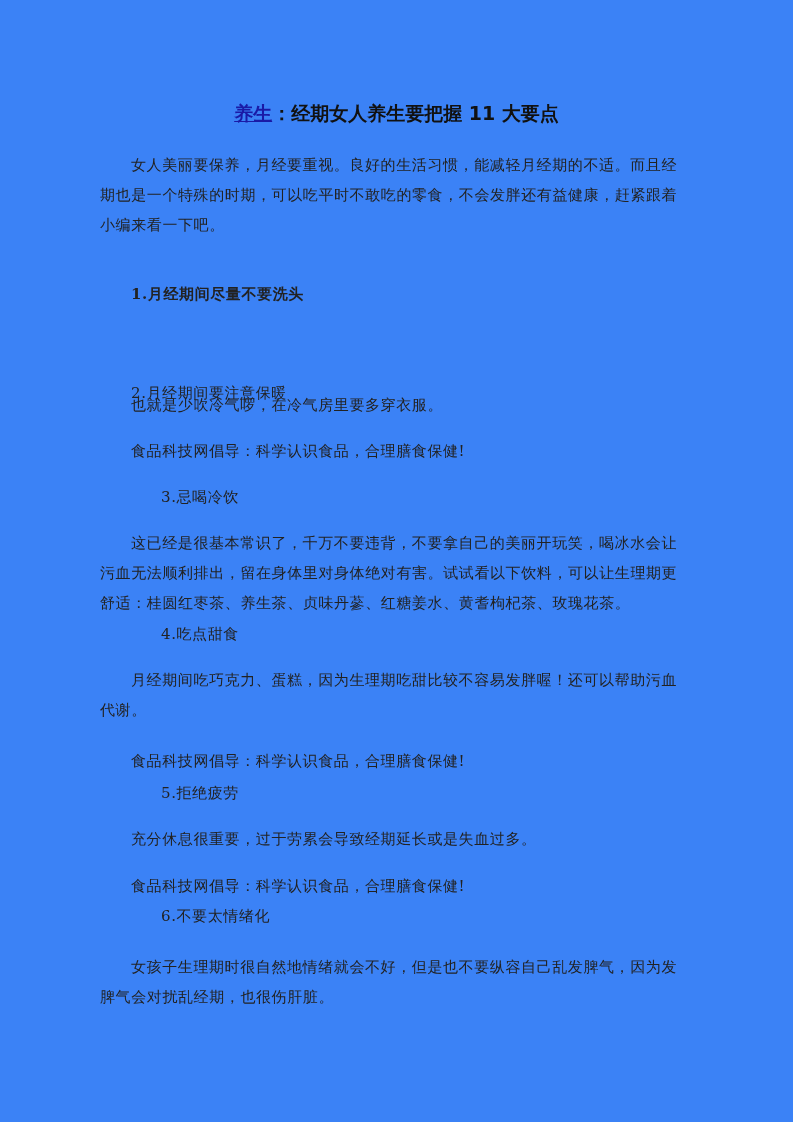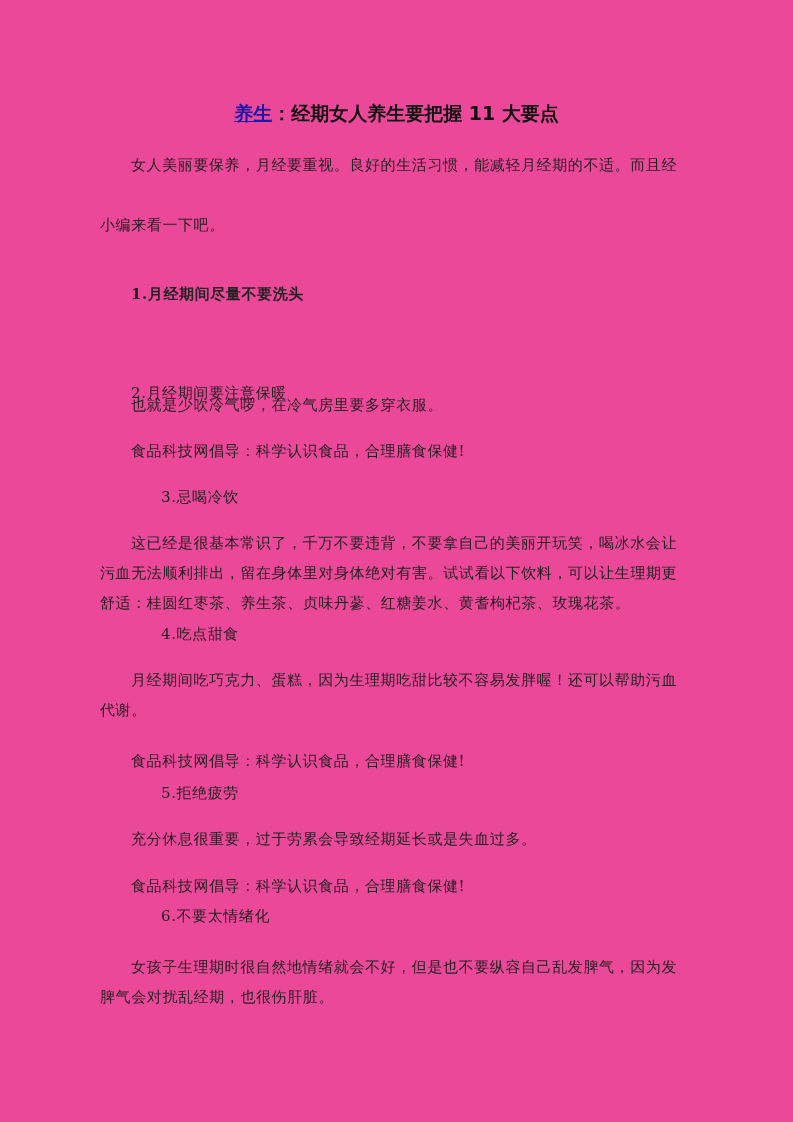--- a/index.html
+++ b/index.html
@@ -1,17 +1,17 @@
 <!DOCTYPE html>
 <html><head>
 <meta charset="utf-8">
 <style>
   html, body { margin: 0; padding: 0; background: #ffffff; }
   body { width: 793px; height: 1122px; position: relative; overflow: hidden; }
-  .page { position: absolute; left: 0; top: 0; width: 793px; height: 1122px; background: #ec4899; }
+  .page { position: absolute; left: 0; top: 0; width: 793px; height: 1122px; background: #3b82f6; }
   .title {
     position: absolute; top: 99px; left: 0; width: 793px; text-align: center;
     font-family: "DejaVu Sans", "Liberation Sans", sans-serif;
     font-weight: bold; font-size: 19px; color: #111; line-height: 28px;
   }
   .title a { color: #1a1aa6; text-decoration: underline; }
   .ln {
     position: absolute; white-space: nowrap;
     font-family: "DejaVu Serif", "Liberation Serif", serif;
     font-size: 15px; color: #222; line-height: 20px;
@@ -24,20 +24,21 @@
 </head>
 <body>
 
 <div class="page">
 
   <div class="title">
     <a href="#">养生</a><span>：经期女人养生要把握 11 大要点</span>
   </div>
 
   <div class="ln ind" style="top:155px;">女人美丽要保养，月经要重视。良好的生活习惯，能减轻月经期的不适。而且经</div>
+  <div class="ln full" style="top:185px;">期也是一个特殊的时期，可以吃平时不敢吃的零食，不会发胖还有益健康，赶紧跟着</div>
   <div class="ln full" style="top:215px;">小编来看一下吧。</div>
 
   <div class="ln ind" style="top:284px;font-weight:bold;">1.月经期间尽量不要洗头</div>
 
   <div class="ln ind" style="top:343px;margin-top:40px;">2.月经期间要注意保暖</div>
   <div class="ln ind" style="top:395px;">也就是少吹冷气啰，在冷气房里要多穿衣服。</div>
 
   <div class="ln ind" style="top:441px;">食品科技网倡导：科学认识食品，合理膳食保健!</div>
 
   <div class="ln ind2" style="top:487px;text-align:center;">3.忌喝冷饮</div>

